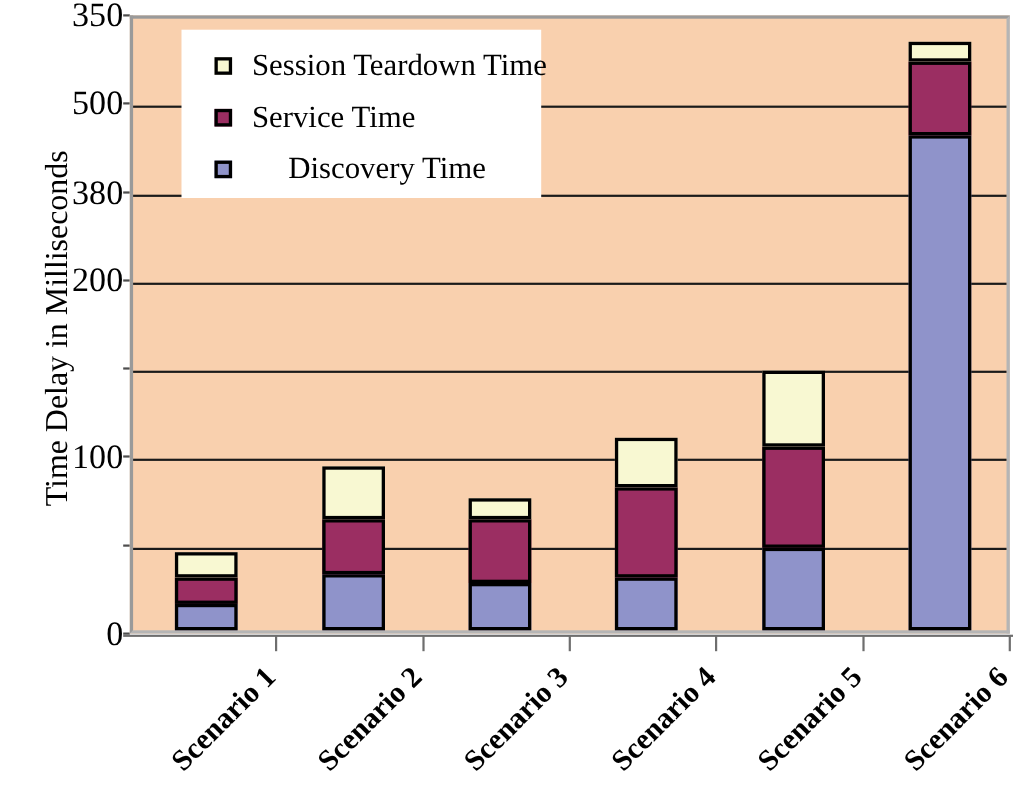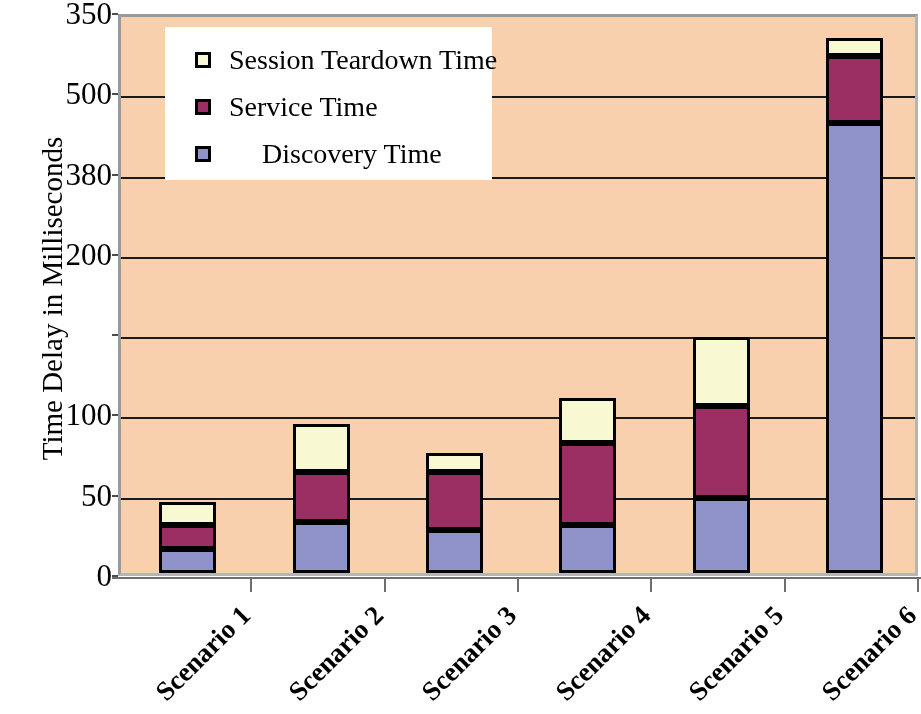--- a/index.html
+++ b/index.html
@@ -170,21 +170,20 @@
 </head>
 <body>
 
 <div id="chart-root">
 
   <div id="y-axis-title">Time Delay in Milliseconds</div>
 
   <div id="y-tick-labels">
       <div class="y-tick-label" style="top: 576px;">0</div>
       <div class="y-tick-mark" style="top: 575px;"></div>
-      <div class="y-tick-label" style="top: 495.714px;">50</div>
       <div class="y-tick-mark" style="top: 494.714px;"></div>
       <div class="y-tick-label" style="top: 415.429px;">100</div>
       <div class="y-tick-mark" style="top: 414.429px;"></div>
       <div class="y-tick-mark" style="top: 334.143px;"></div>
       <div class="y-tick-label" style="top: 254.857px;">200</div>
       <div class="y-tick-mark" style="top: 253.857px;"></div>
       <div class="y-tick-label" style="top: 174.571px;">380</div>
       <div class="y-tick-mark" style="top: 173.571px;"></div>
       <div class="y-tick-label" style="top: 94.2857px;">500</div>
       <div class="y-tick-mark" style="top: 93.2857px;"></div>

